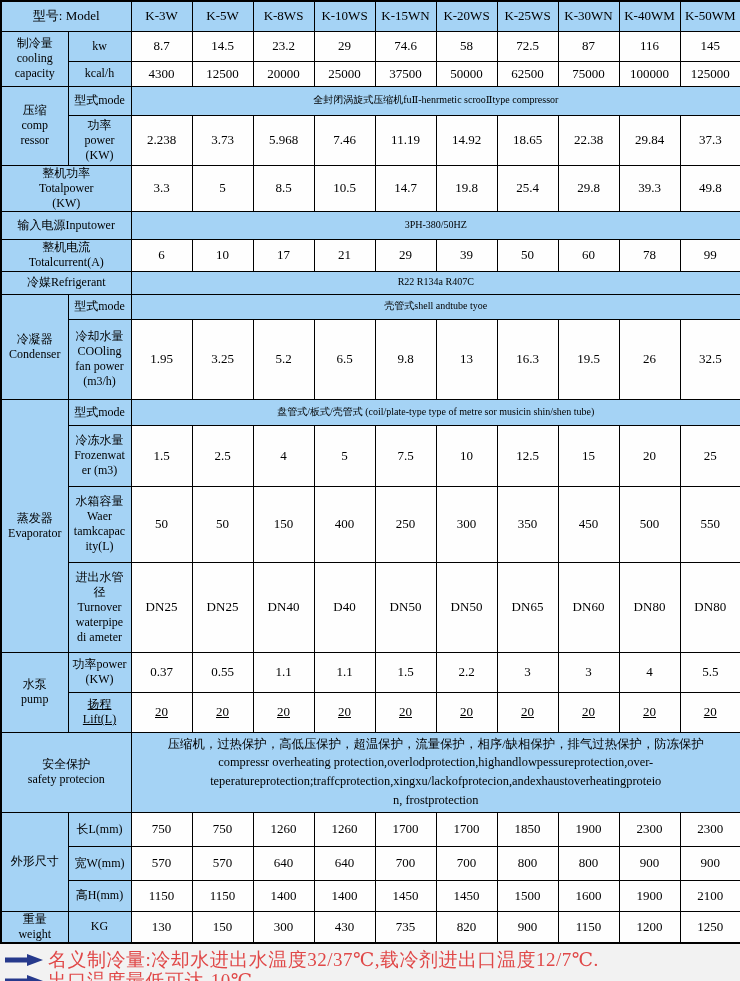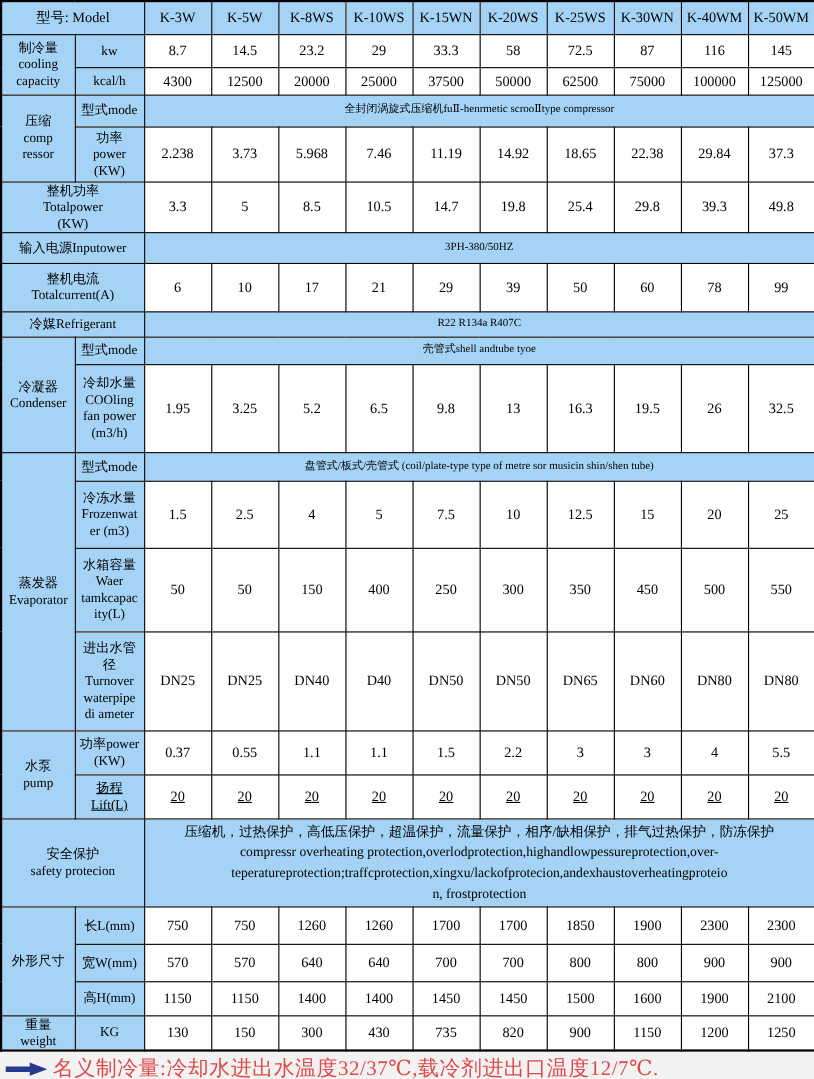--- a/index.html
+++ b/index.html
@@ -78,21 +78,21 @@
       </tr>
       <tr style="height: 30px; margin-left: 22px;">
         <th rowspan="2">制冷量
 cooling
 capacity</th>
         <th>kw</th>
         <td>8.7</td>
         <td>14.5</td>
         <td>23.2</td>
         <td>29</td>
-        <td>33.3</td>
+        <td>74.6</td>
         <td>58</td>
         <td>72.5</td>
         <td>87</td>
         <td>116</td>
         <td>145</td>
       </tr>
       <tr style="height: 25px;">
         <th>kcal/h</th>
         <td>4300</td>
         <td>12500</td>
@@ -139,21 +139,21 @@
         <td>19.8</td>
         <td>25.4</td>
         <td>29.8</td>
         <td>39.3</td>
         <td>49.8</td>
       </tr>
       <tr style="height: 28px;">
         <th colspan="2">输入电源Inputower</th>
         <th colspan="10" class="span-cell">3PH-380/50HZ</th>
       </tr>
-      <tr style="height: 44px; margin-top: 23px;">
+      <tr style="height: 32px; margin-top: 23px;">
         <th colspan="2">整机电流
 Totalcurrent(A)</th>
         <td>6</td>
         <td>10</td>
         <td>17</td>
         <td>21</td>
         <td>29</td>
         <td>39</td>
         <td>50</td>
         <td>60</td>

